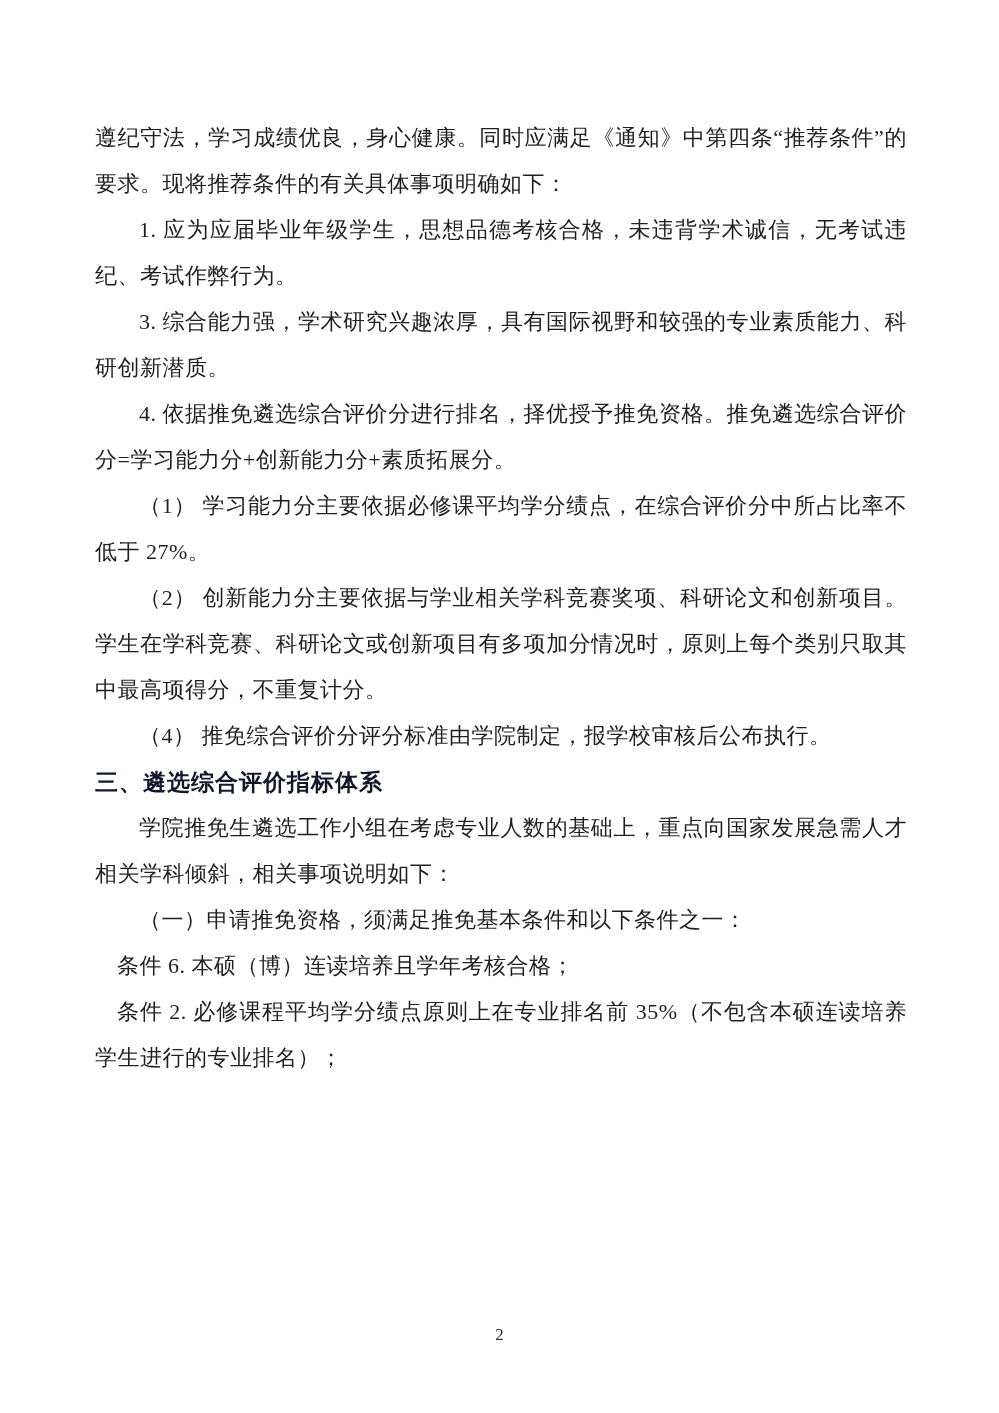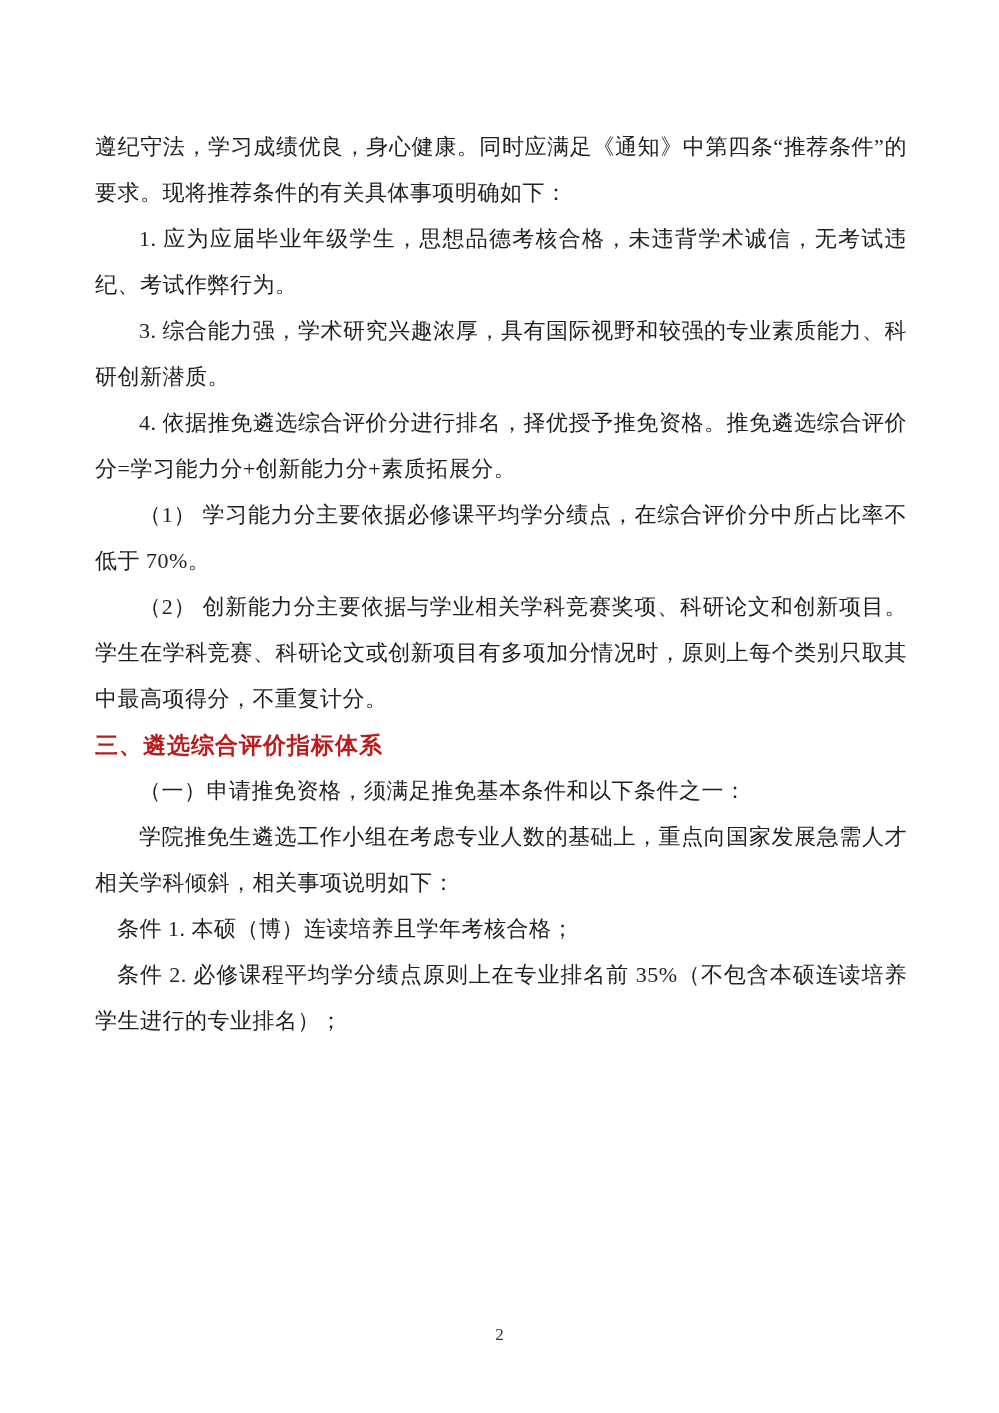--- a/index.html
+++ b/index.html
@@ -13,42 +13,42 @@
     height: 1413px;
     margin: 0 auto;
     background: #ffffff;
     box-sizing: border-box;
     overflow: hidden;
     font-family: "Liberation Serif", "DejaVu Serif", serif;
     color: #1f1f1f;
   }
   .content {
     position: absolute;
-    top: 124px;
+    top: 115px;
     left: 95px;
     right: 92px;
   }
   .para {
     font-size: 22px;
     line-height: 46px;
     text-align: justify;
     margin: 0;
     letter-spacing: 0.5px;
   }
   .ind0 { text-indent: 0; }
   .ind1 { text-indent: 1em; }
   .ind2 { text-indent: 2em; }
   .heading {
     font-family: "Liberation Sans", "DejaVu Sans", sans-serif;
     font-weight: bold;
     font-size: 23px;
     line-height: 46px;
     text-indent: 0;
     letter-spacing: 1px;
-    color: #b91c1c;
+    color: #0f172a;
   }
   .footer {
     position: absolute;
     bottom: 68px;
     left: 0;
     width: 100%;
     text-align: center;
     font-size: 17px;
     line-height: 20px;
     color: #333333;
@@ -56,22 +56,23 @@
 </style>
 </head>
 <body>
 
 <div class="page">
   <div class="content">
     <p class="para ind0">遵纪守法，学习成绩优良，身心健康。同时应满足《通知》中第四条“推荐条件”的要求。现将推荐条件的有关具体事项明确如下：</p>
     <p class="para ind2">1.  应为应届毕业年级学生，思想品德考核合格，未违背学术诚信，无考试违纪、考试作弊行为。</p>
     <p class="para ind2">3.  综合能力强，学术研究兴趣浓厚，具有国际视野和较强的专业素质能力、科研创新潜质。</p>
     <p class="para ind2">4.  依据推免遴选综合评价分进行排名，择优授予推免资格。推免遴选综合评价分=学习能力分+创新能力分+素质拓展分。</p>
-    <p class="para ind2">（1） 学习能力分主要依据必修课平均学分绩点，在综合评价分中所占比率不低于 70%。</p>
+    <p class="para ind2">（1） 学习能力分主要依据必修课平均学分绩点，在综合评价分中所占比率不低于 27%。</p>
     <p class="para ind2">（2） 创新能力分主要依据与学业相关学科竞赛奖项、科研论文和创新项目。学生在学科竞赛、科研论文或创新项目有多项加分情况时，原则上每个类别只取其中最高项得分，不重复计分。</p>
+    <p class="para ind2">（4） 推免综合评价分评分标准由学院制定，报学校审核后公布执行。</p>
     <p class="para heading">三、遴选综合评价指标体系</p>
+    <p class="para ind2">学院推免生遴选工作小组在考虑专业人数的基础上，重点向国家发展急需人才相关学科倾斜，相关事项说明如下：</p>
     <p class="para ind2">（一）申请推免资格，须满足推免基本条件和以下条件之一：</p>
-    <p class="para ind2">学院推免生遴选工作小组在考虑专业人数的基础上，重点向国家发展急需人才相关学科倾斜，相关事项说明如下：</p>
-    <p class="para ind1">条件 1. 本硕（博）连读培养且学年考核合格；</p>
+    <p class="para ind1">条件 6. 本硕（博）连读培养且学年考核合格；</p>
     <p class="para ind1">条件 2. 必修课程平均学分绩点原则上在专业排名前 35%（不包含本硕连读培养学生进行的专业排名）；</p>
   </div>
   <div class="footer">2</div>
 </div>
 
 </body></html>

